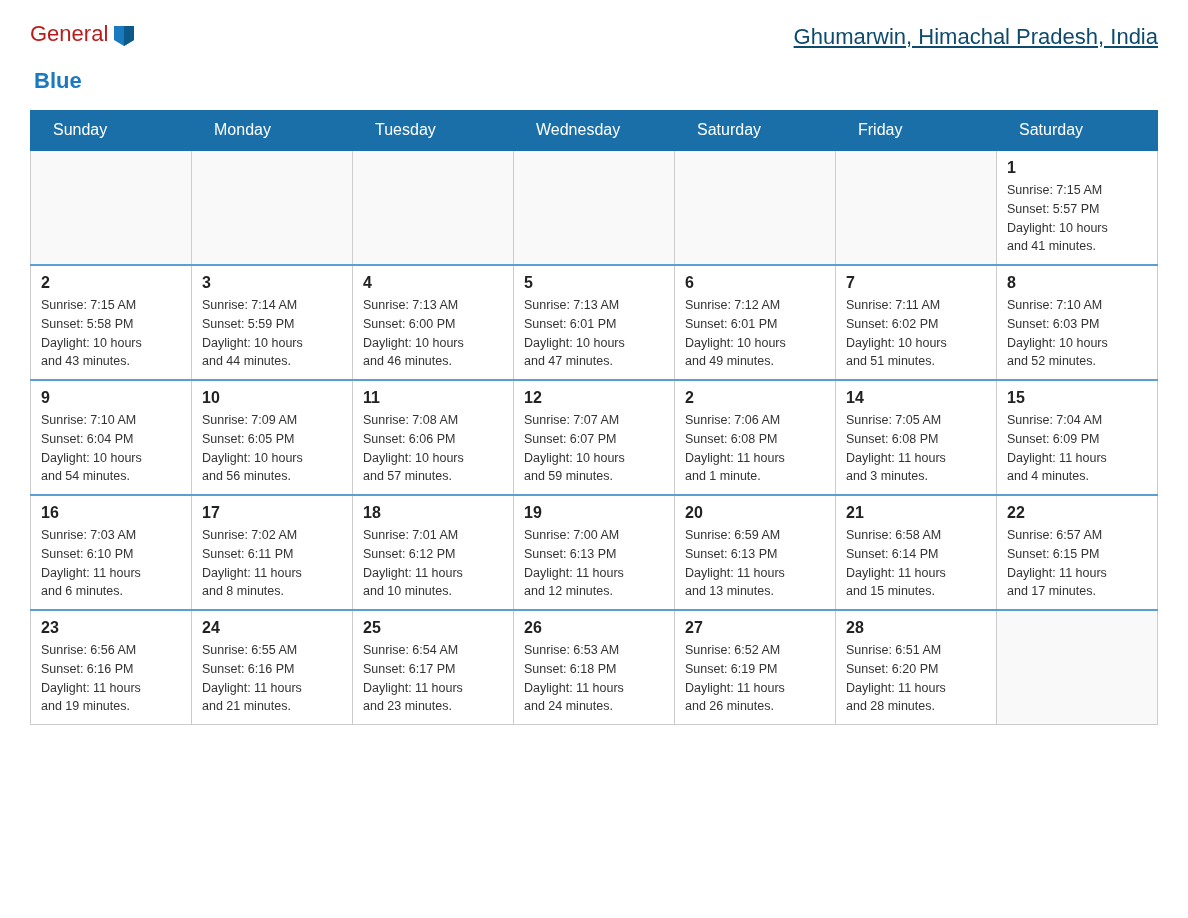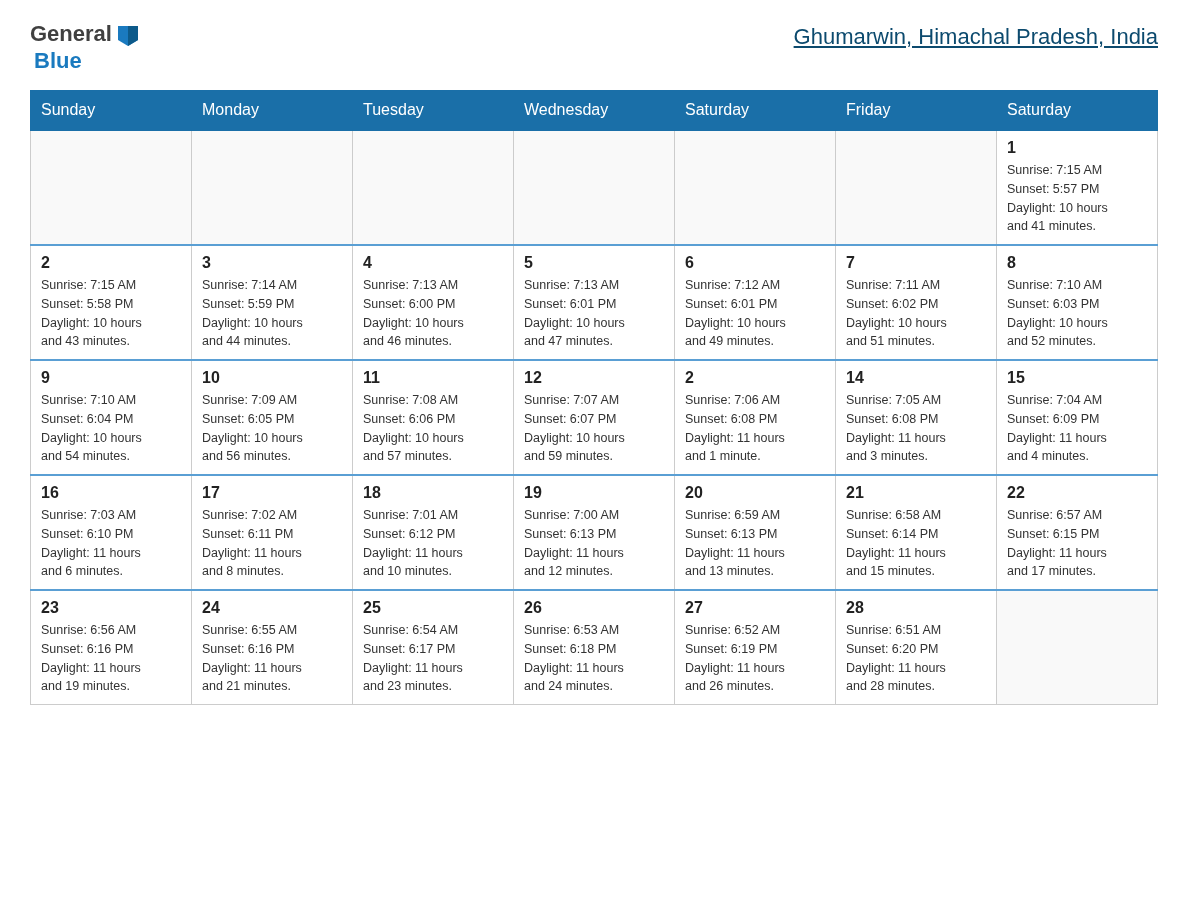--- a/index.html
+++ b/index.html
@@ -11,27 +11,28 @@
       padding: 20px 30px;
     }
     .header {
       display: flex;
       justify-content: space-between;
       align-items: flex-start;
       margin-bottom: 16px;
     }
     .logo-text-general {
       font-size: 22px;
-      font-weight: bold;
-      color: #404040;
+      font-weight: normal;
+      color: #b91c1c;
     }
     .logo-text-blue {
       font-size: 22px;
       font-weight: bold;
       color: #1a7abf;
+      margin-top: 20px;
     }
     .logo-icon {
       width: 28px;
       height: 28px;
       margin-left: 2px;
     }
     .logo-container {
       display: flex;
       flex-direction: column;
       align-items: flex-start;
@@ -58,21 +59,21 @@
     .calendar {
       width: 100%;
       border-collapse: collapse;
       border: 1px solid #aaa;
     }
     .calendar th {
       background-color: #1a6fa8;
       color: #fff;
       font-size: 16px;
       font-weight: normal;
-      padding: 10px 10px;
+      padding: 10px 22px;
       text-align: left;
       border: 1px solid #1a6fa8;
     }
     .calendar td {
       vertical-align: top;
       padding: 8px 10px;
       border: 1px solid #ccc;
       width: calc(100% / 7);
       min-height: 110px;
       font-size: 13px;

